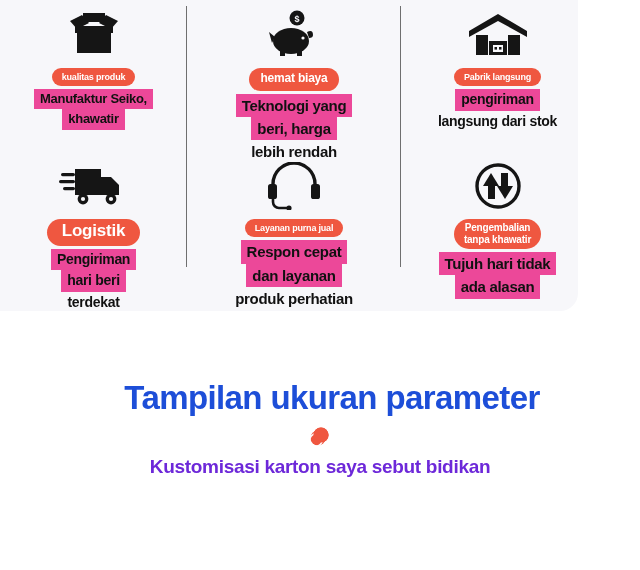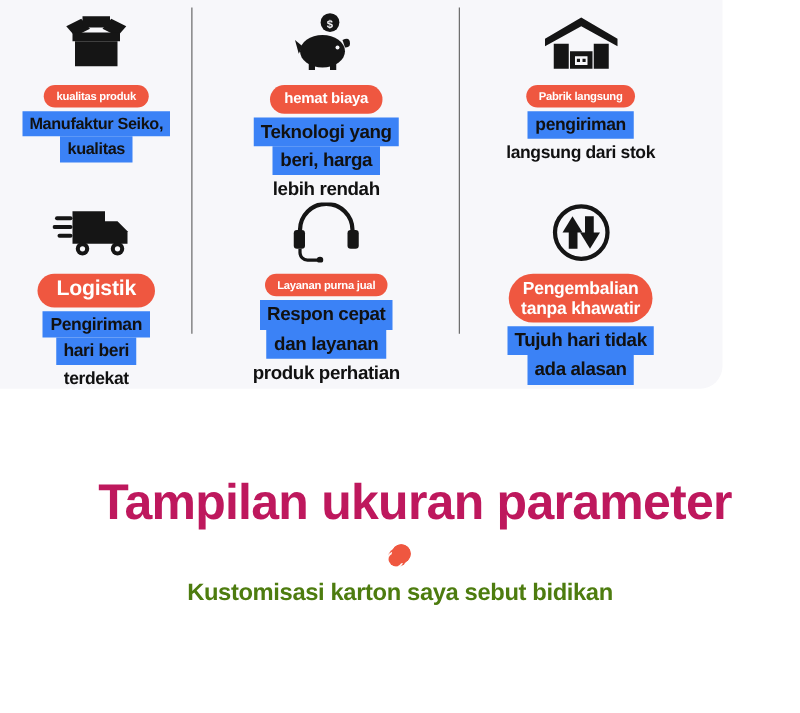--- a/index.html
+++ b/index.html
@@ -37,21 +37,21 @@
     position: absolute;
     inset: 0;
     display: flex;
   }
 
   .feature-col {
     position: relative;
     flex: 0 0 auto;
     box-sizing: border-box;
   }
-  .col-1 { width: 154px; }
+  .col-1 { width: 187px; }
   .col-2 { width: 214px; }
   .col-3 { width: 193px; }
 
   .col-divider {
     position: absolute;
     top: 6px;
     right: 0;
     width: 1px;
     height: 261px;
     background: #6f6f6f;
@@ -83,70 +83,70 @@
     color: #ffffff;
     border-radius: 999px;
     font-weight: bold;
     line-height: 1.15;
     white-space: pre-line;
     letter-spacing: -0.2px;
   }
   .badge.sz-sm { font-size: 9px;  padding: 4px 10px 4px 10px; }
   .badge.sz-md { font-size: 12px; padding: 4px 11px 5px 11px; }
   .badge.sz-lg { font-size: 17px; padding: 2px 15px 5px 15px; }
-  .badge.two-line { font-size: 14px; padding: 3px 10px 4px 10px; }
+  .badge.two-line { font-size: 10px; padding: 3px 10px 4px 10px; }
 
   .block-text {
     margin-top: 3px;
     color: #111111;
     font-weight: bold;
     line-height: 1.55;
     letter-spacing: -0.3px;
   }
   .block-text .ln {
     display: block;
     position: relative;
   }
   .block-text .ln > span {
     display: inline-block;
     padding: 0 6px;
   }
   .block-text .ln.hl > span {
-    background: #3b82f6;
+    background: #ec4899;
   }
   .ts-13 { font-size: 13px; }
   .ts-14 { font-size: 14px; }
   .ts-15 { font-size: 15px; }
 
   
   .headline-section {
     position: absolute;
     left: 0;
     top: 380px;
     width: 640px;
     text-align: center;
   }
   .headline {
-    font-size: 40px;
+    font-size: 33px;
     font-weight: bold;
-    color: #be185d;
+    color: #1d4ed8;
     letter-spacing: -0.6px;
     line-height: 1.1;
     margin-left: 24px;
   }
   .dot-wrap {
     height: 40px;
     display: flex;
     align-items: center;
     justify-content: center;
   }
   .subheadline {
     font-size: 19px;
     font-weight: bold;
-    color: #4d7c0f;
+    color: #6d28d9;
     letter-spacing: -0.3px;
   }
 </style>
 </head>
 <body>
 
 <div id="stage">
 
   <div class="feature-panel">
     <div class="feature-grid">
@@ -164,21 +164,21 @@
                 <path d="M13 15 h38 v7 h-38 z"></path>
                 <path d="M15 22 h34 v20 h-34 z"></path>
               </g>
             </svg>
           </div>
           <div class="badge-row">
             <span class="badge sz-sm">kualitas produk</span>
           </div>
           <div class="block-text ts-13">
             <span class="ln hl"><span>Manufaktur Seiko,</span></span>
-            <span class="ln hl"><span>kualitas</span></span>
+            <span class="ln hl"><span>khawatir</span></span>
           </div>
         </div>
 
         <div class="feature-block" style="top:157px;">
           <div class="icon-wrap">
             <svg width="70" height="46" viewBox="0 0 70 46" aria-hidden="true">
               <g fill="#151515">
                 <rect x="2" y="10" width="14" height="3.2" rx="1.6"></rect>
                 <rect x="0" y="17" width="16" height="3.2" rx="1.6"></rect>
                 <rect x="4" y="24" width="12" height="3.2" rx="1.6"></rect>

